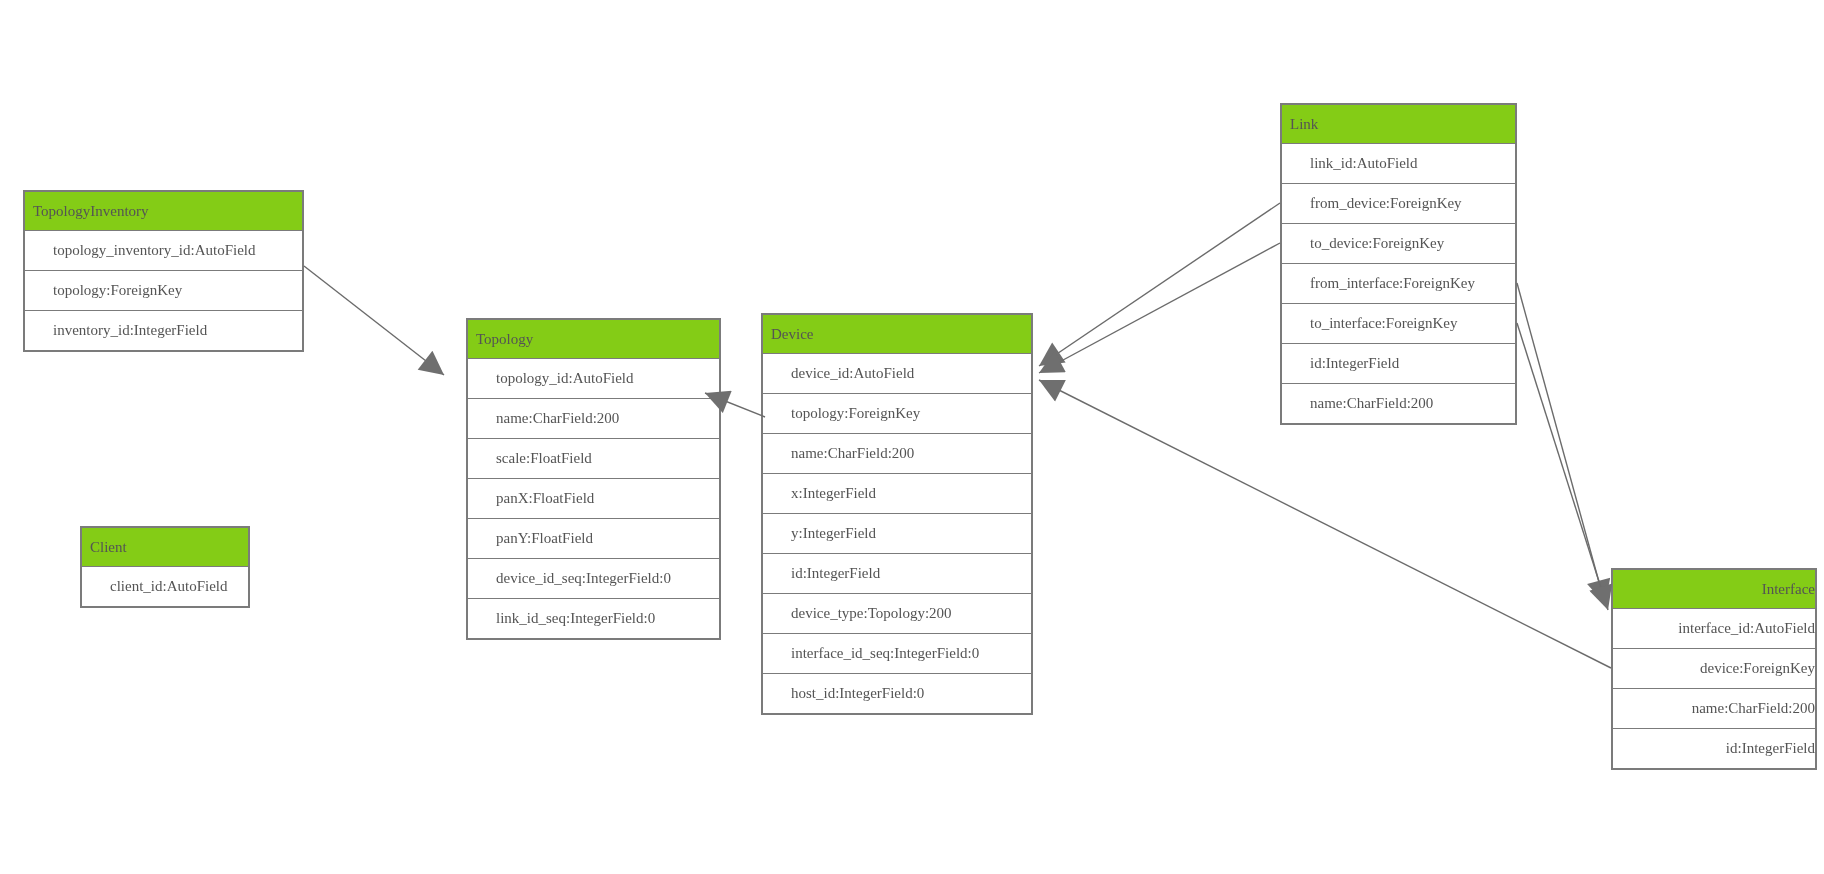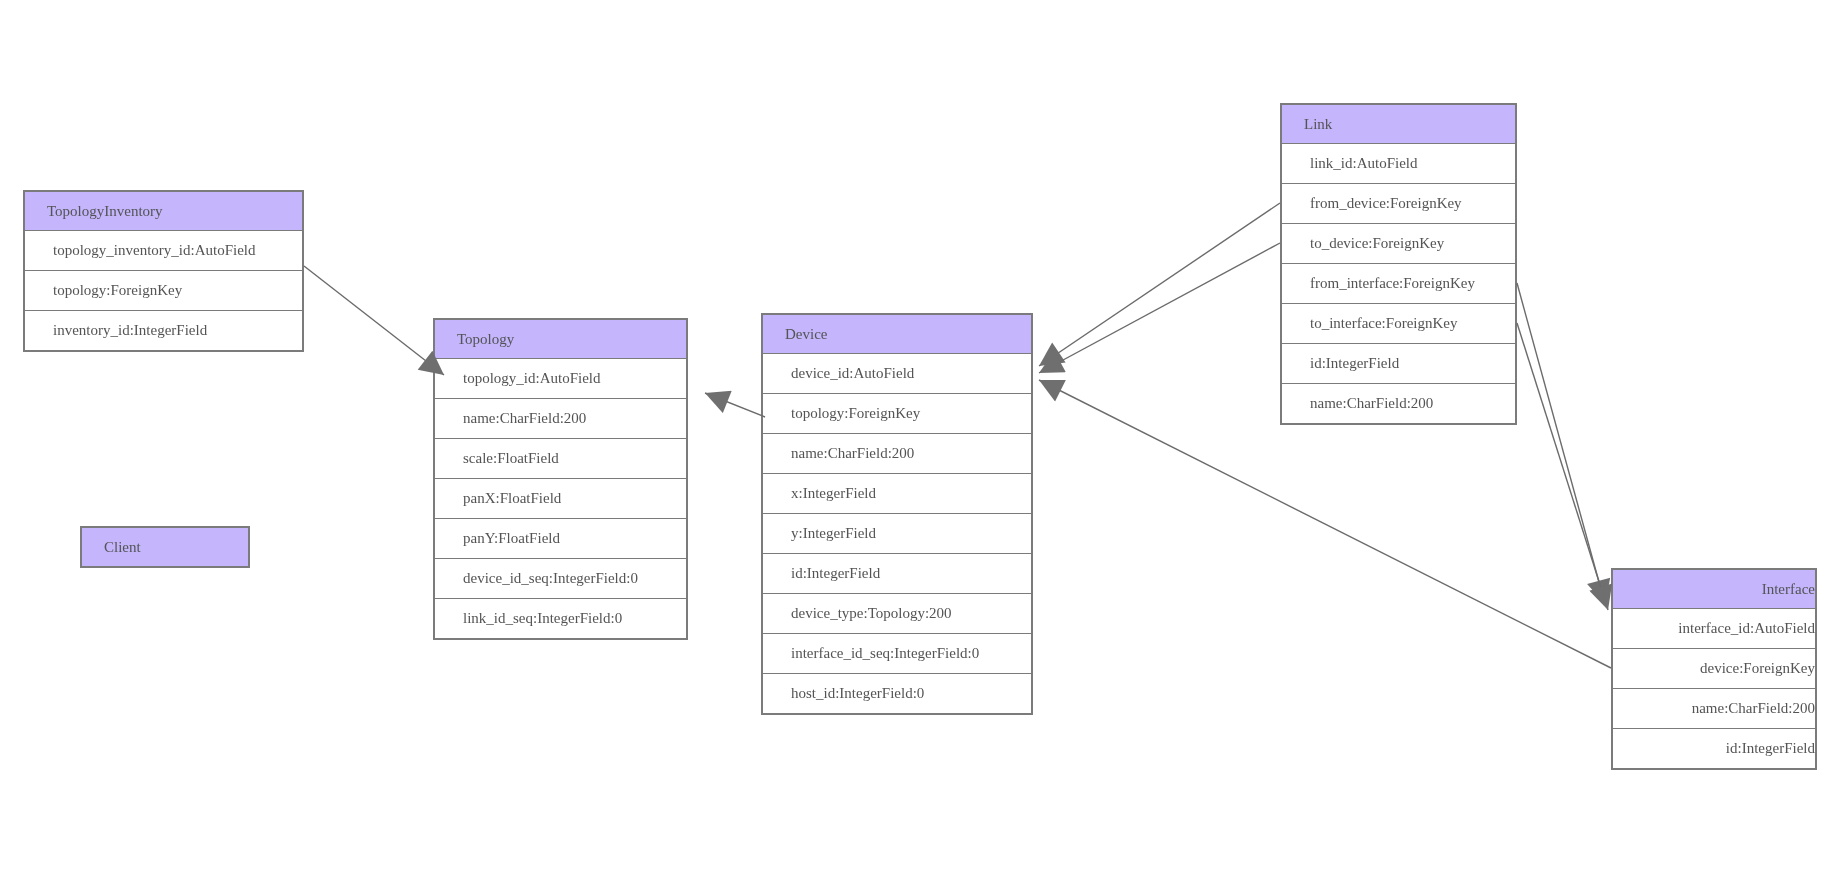--- a/index.html
+++ b/index.html
@@ -19,22 +19,22 @@
     position: absolute;
     box-sizing: border-box;
     border: 2px solid #7b7b7b;
     background: #ffffff;
     color: #545454;
     font-size: 15px;
   }
   .table-header {
     height: 38px;
     line-height: 38px;
-    background: #c4b5fd;
-    padding-left: 22px;
+    background: #84cc16;
+    padding-left: 8px;
     white-space: nowrap;
     overflow: hidden;
   }
   .table-row {
     height: 39px;
     line-height: 39px;
     border-top: 1px solid #7b7b7b;
     background: #ffffff;
     padding-left: 28px;
     white-space: nowrap;
@@ -57,32 +57,33 @@
 </head>
 <body>
 
 <div id="diagram-canvas">
     <div class="table-box" style="left: 23px; top: 163px; width: 281px; margin-top: 27px;">
       <div class="table-header">TopologyInventory</div>
       <div class="table-row">topology_inventory_id:AutoField</div>
       <div class="table-row">topology:ForeignKey</div>
       <div class="table-row">inventory_id:IntegerField</div>
     </div>
-    <div class="table-box" style="left: 433px; top: 318px; width: 255px;">
+    <div class="table-box" style="left: 466px; top: 318px; width: 255px;">
       <div class="table-header">Topology</div>
       <div class="table-row">topology_id:AutoField</div>
       <div class="table-row">name:CharField:200</div>
       <div class="table-row">scale:FloatField</div>
       <div class="table-row">panX:FloatField</div>
       <div class="table-row">panY:FloatField</div>
       <div class="table-row">device_id_seq:IntegerField:0</div>
       <div class="table-row">link_id_seq:IntegerField:0</div>
     </div>
     <div class="table-box" style="left: 80px; top: 526px; width: 170px;">
       <div class="table-header">Client</div>
+      <div class="table-row">client_id:AutoField</div>
     </div>
     <div class="table-box" style="left: 761px; top: 313px; width: 272px;">
       <div class="table-header">Device</div>
       <div class="table-row">device_id:AutoField</div>
       <div class="table-row">topology:ForeignKey</div>
       <div class="table-row">name:CharField:200</div>
       <div class="table-row">x:IntegerField</div>
       <div class="table-row">y:IntegerField</div>
       <div class="table-row">id:IntegerField</div>
       <div class="table-row">device_type:Topology:200</div>

